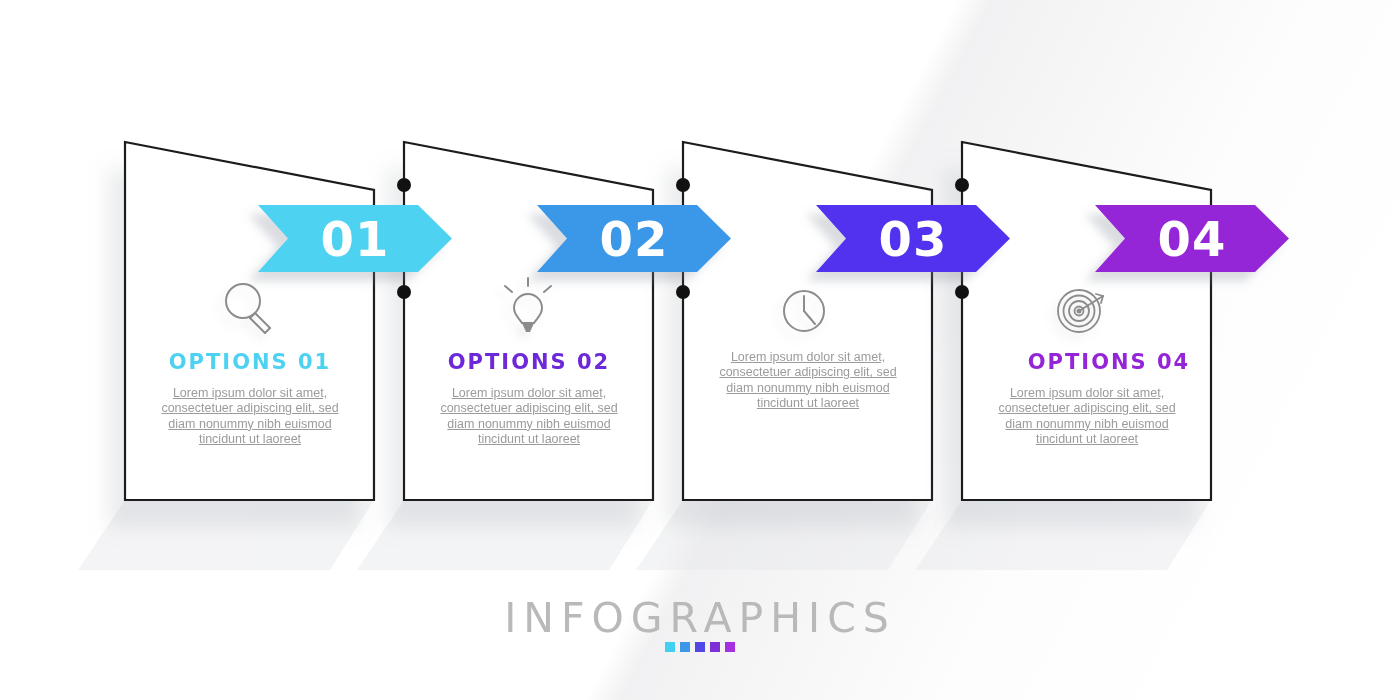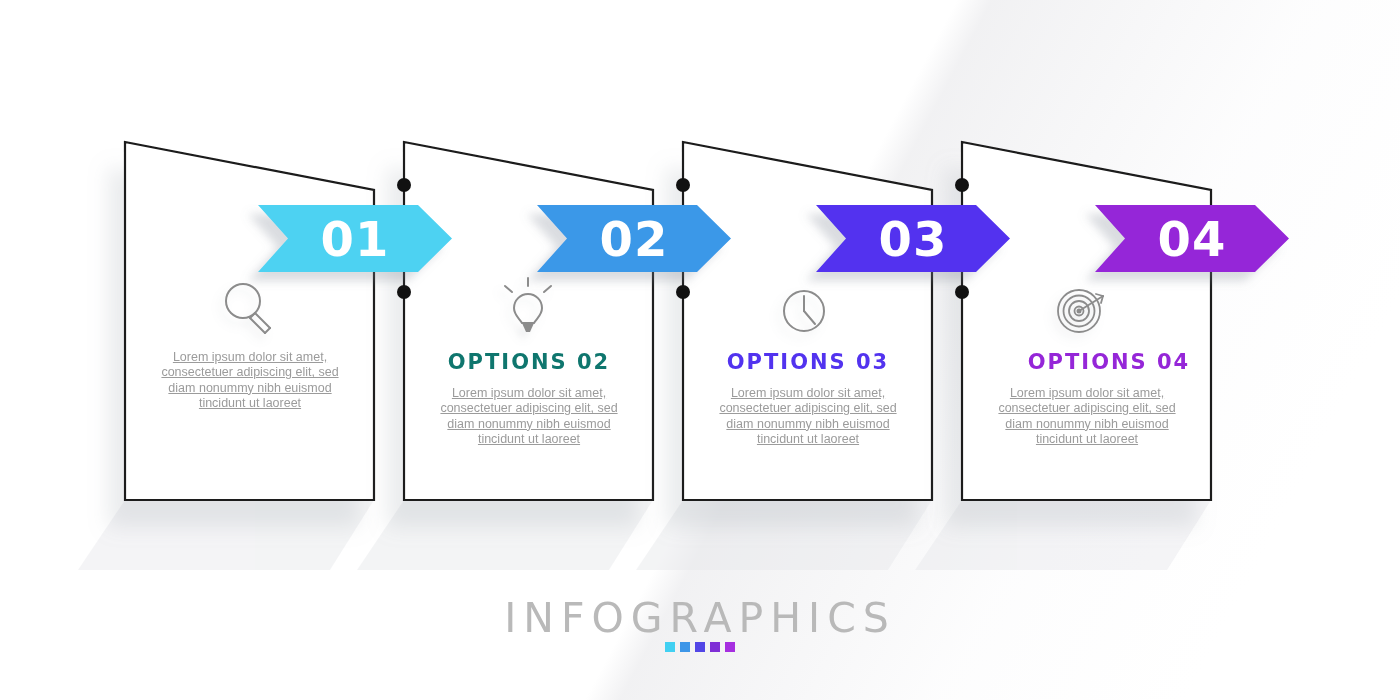--- a/index.html
+++ b/index.html
@@ -191,30 +191,30 @@
       <circle cx="1079" cy="311" r="10"></circle>
       <circle cx="1079" cy="311" r="4.5"></circle>
       <circle cx="1079" cy="311" r="1.6" fill="#8c8c8c"></circle>
       <line x1="1079" y1="311" x2="1103" y2="296"></line>
       <line x1="1103" y1="296" x2="1096" y2="294"></line>
       <line x1="1103" y1="296" x2="1101" y2="303"></line>
     </g>
   </svg>
 
   <div class="panel-text" style="left:125px; top:350px;">
+    <div class="opt-title" style="color:#4ed2f2;">OPTIONS 01</div>
     <div class="opt-body">Lorem ipsum dolor sit amet, consectetuer adipiscing elit, sed diam nonummy nibh euismod tincidunt ut laoreet</div>
   </div>
 
   <div class="panel-text" style="left:404px; top:350px;">
-    <div class="opt-title" style="color:#0f766e;">OPTIONS 02</div>
+    <div class="opt-title" style="color:#6d28d9;">OPTIONS 02</div>
     <div class="opt-body">Lorem ipsum dolor sit amet, consectetuer adipiscing elit, sed diam nonummy nibh euismod tincidunt ut laoreet</div>
   </div>
 
   <div class="panel-text" style="left:683px; top:350px;">
-    <div class="opt-title" style="color:#5233ef;">OPTIONS 03</div>
     <div class="opt-body">Lorem ipsum dolor sit amet, consectetuer adipiscing elit, sed diam nonummy nibh euismod tincidunt ut laoreet</div>
   </div>
 
   <div class="panel-text" style="left:962px; top:350px;">
     <div class="opt-title" style="color:#9526d8;margin-left:44px;">OPTIONS 04</div>
     <div class="opt-body">Lorem ipsum dolor sit amet, consectetuer adipiscing elit, sed diam nonummy nibh euismod tincidunt ut laoreet</div>
   </div>
 
   <div class="footer">
     <div class="footer-word">INFOGRAPHICS</div>

